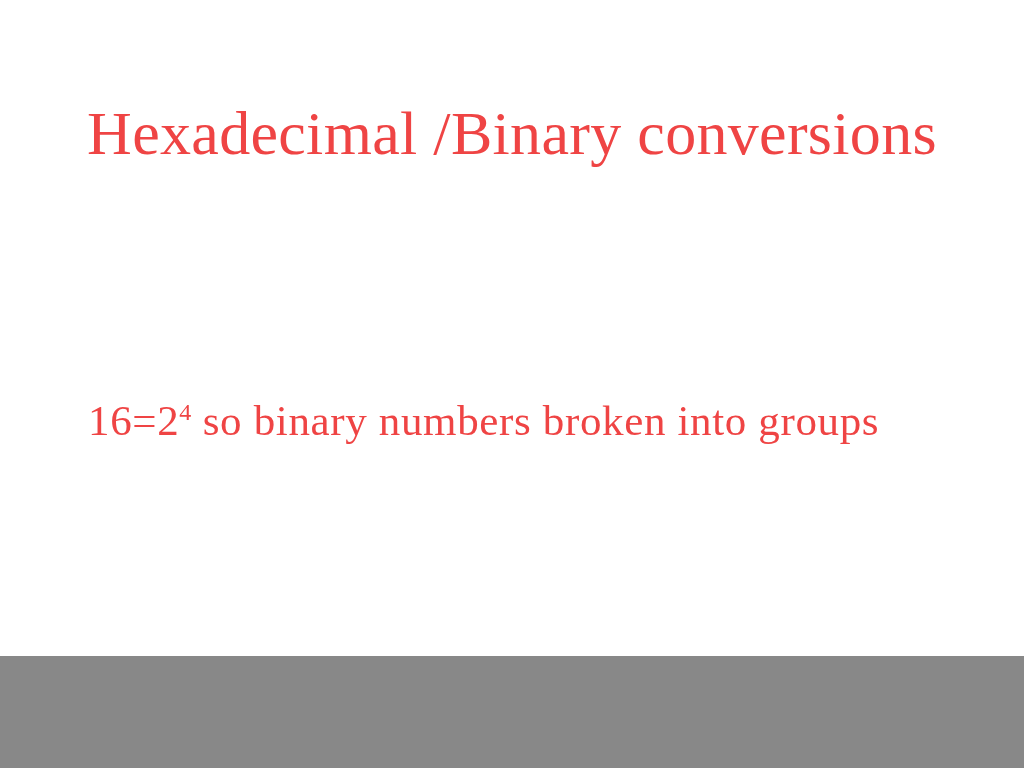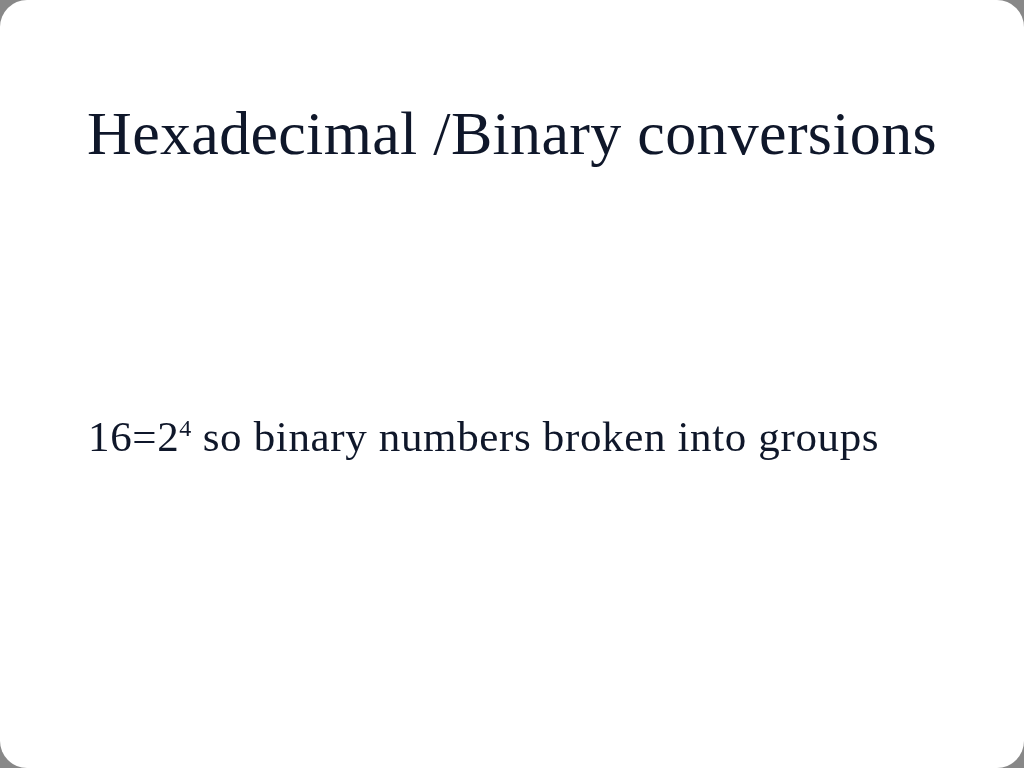--- a/index.html
+++ b/index.html
@@ -3,26 +3,25 @@
 <meta charset="utf-8">
 <style>
   html, body {
     margin: 0;
     padding: 0;
     background: #888;
   }
   .slide {
     position: relative;
     width: 1024px;
-    height: 768px;
+    height: 656px;
     background: #ffffff;
-    color: #0f172a;
+    color: #ef4444;
     overflow: hidden;
     font-family: "Liberation Serif", "DejaVu Serif", serif;
-    border-radius: 27px;
   }
   .title {
     position: absolute;
     top: 99px;
     left: 0;
     width: 1024px;
     margin: 0;
     text-align: center;
     font-size: 62px;
     font-weight: normal;
@@ -35,21 +34,20 @@
     top: 228px;
     left: 88px;
     right: 20px;
     font-size: 43px;
     line-height: 55px;
     white-space: pre;
     letter-spacing: 0.015em;
   }
   .body-line {
     height: 55px;
-    margin-top: 16px;
   }
   .body-line sup {
     font-size: 24px;
     line-height: 0;
     vertical-align: super;
     letter-spacing: 0;
   }
 </style>
 </head>
 <body>

